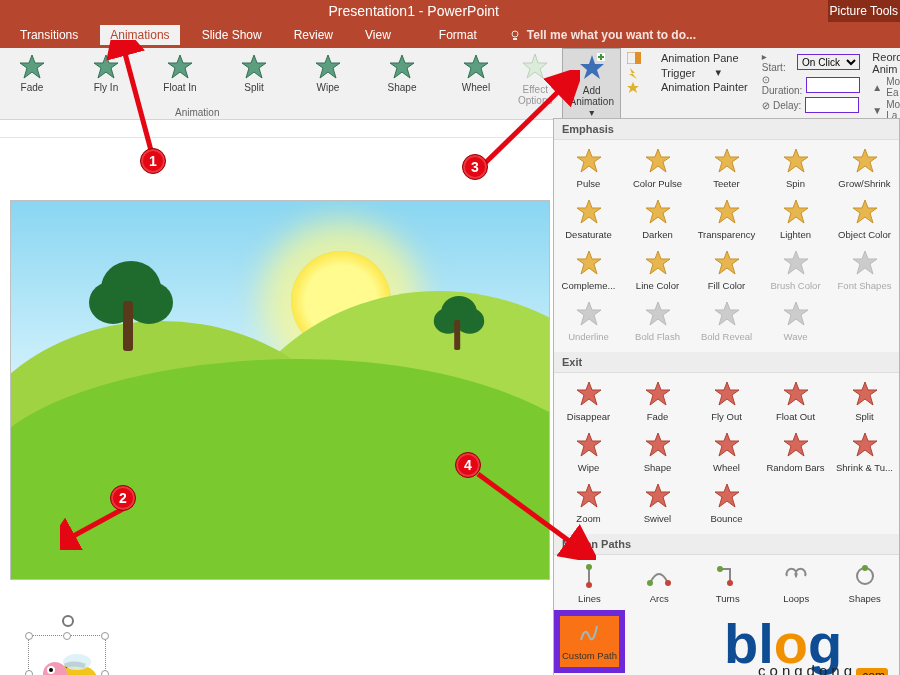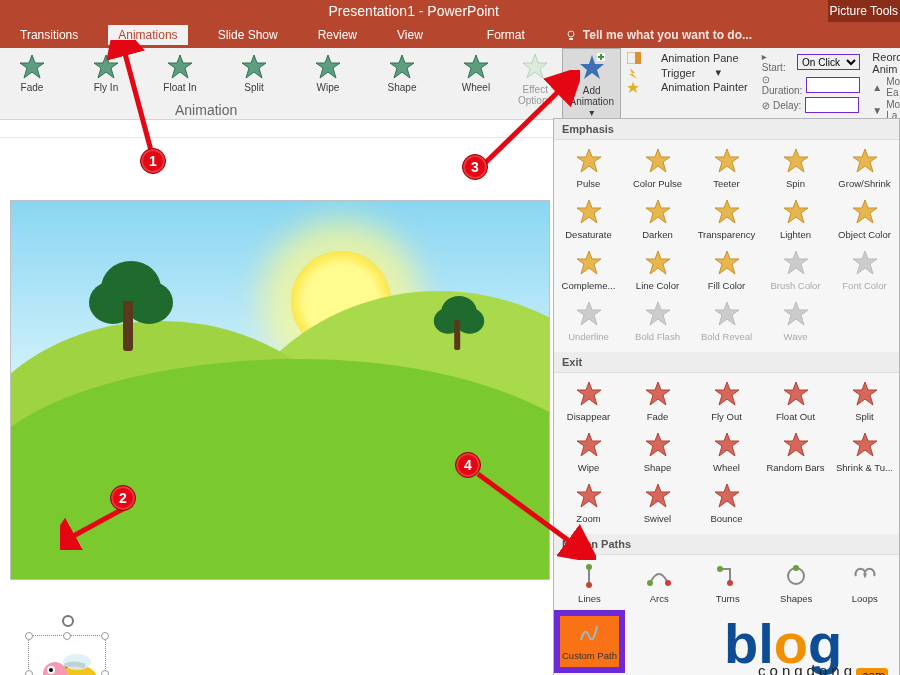--- a/index.html
+++ b/index.html
@@ -1,29 +1,29 @@
 <!DOCTYPE html>
 <html><head>
 <meta charset="utf-8">
 <style>
   * { box-sizing: border-box; margin: 0; padding: 0; font-family: "Segoe UI", Arial, sans-serif; }
   body { width: 900px; height: 675px; background: #fff; overflow: hidden; position: relative; font-size: 11px; color: #444; }
   .titlebar { height: 22px; background: #B7462E; color: #fff; display: flex; align-items: center; }
   .titlebar .title { flex: 1; text-align: center; font-size: 14px; }
   .context-tab { background: #8A2D18; color: #fff; padding: 0 2px; height: 100%; display: flex; align-items: center; font-size: 12px; }
-  .menubar { height: 26px; background: #B7462E; color: #fff; display: flex; align-items: center; gap: 20px; padding: 0 10px; font-size: 12px; position: relative; }
+  .menubar { height: 26px; background: #B7462E; color: #fff; display: flex; align-items: center; gap: 12px; padding: 0 10px; font-size: 12px; position: relative; }
   .menubar .tab { padding: 3px 10px; cursor: pointer; }
   .menubar .tab.active { background: #F1F1F1; color: #B7462E; }
   .menubar .tell { margin-left: 10px; opacity: .85; display:flex; align-items:center; gap:6px;font-weight:bold;}
   .ribbon { height: 72px; background: #F1F1F1; border-bottom: 1px solid #D4D4D4; display: flex; align-items: stretch; }
   .gallery { display: flex; padding: 6px 4px 0; gap: 18px; }
   .anim-item { width: 56px; text-align: center; cursor: pointer; }
   .anim-item svg { display:block; margin:0 auto; }
   .anim-item .lbl { font-size: 10px; margin-top: 2px; color:#3a3a3a; }
-  .grp-label { position:absolute; bottom:1px; font-size:14px; color:#666; }
+  .grp-label { position:absolute; bottom:1px; font-size:10px; color:#666; }
   .vsep { width:1px; background:#D4D4D4; margin:4px 2px; }
   .btnblock { text-align:center; padding:4px 6px 0; cursor:pointer; }
   .btnblock .lbl { font-size:10px; color:#3a3a3a; margin-top:2px; line-height:11px; }
   .btnblock.disabled { opacity:.5; }
   .adv-block { padding:4px 6px; font-size:11px; color:#333; }
   .adv-block .row { display:flex; align-items:center; gap:20px; margin-bottom:2px; white-space:nowrap; }
   .timing-block { padding:2px 4px; font-size:10px; color:#666; }
   .timing-block .row { display:flex; align-items:center; gap:4px; margin:1px 0; }
   .timing-block input,.timing-block select{ font-size:10px; height:16px; border:1px solid #6d28d9; }
   .ruler { height:18px; background:#fff; border-bottom:1px solid #e5e5e5; position:relative; }
@@ -268,21 +268,21 @@
           <polygon points="13,1 16,9 25,9 18,14 21,24 13,18 5,24 8,14 1,9 10,9" fill="#E7B64F" stroke="#C9922A"></polygon>
         </svg><div class="lbl">Line Color</div></div>
       <div class="dd-item"><svg width="26" height="26" viewBox="0 0 26 26">
           <polygon points="13,1 16,9 25,9 18,14 21,24 13,18 5,24 8,14 1,9 10,9" fill="#E7B64F" stroke="#C9922A"></polygon>
         </svg><div class="lbl">Fill Color</div></div>
       <div class="dd-item disabled"><svg width="26" height="26" viewBox="0 0 26 26">
           <polygon points="13,1 16,9 25,9 18,14 21,24 13,18 5,24 8,14 1,9 10,9" fill="#ccc" stroke="#bbb"></polygon>
         </svg><div class="lbl">Brush Color</div></div>
       <div class="dd-item disabled"><svg width="26" height="26" viewBox="0 0 26 26">
           <polygon points="13,1 16,9 25,9 18,14 21,24 13,18 5,24 8,14 1,9 10,9" fill="#ccc" stroke="#bbb"></polygon>
-        </svg><div class="lbl">Font Color</div></div>
+        </svg><div class="lbl">Font Shapes</div></div>
       <div class="dd-item disabled"><svg width="26" height="26" viewBox="0 0 26 26">
           <polygon points="13,1 16,9 25,9 18,14 21,24 13,18 5,24 8,14 1,9 10,9" fill="#ccc" stroke="#bbb"></polygon>
         </svg><div class="lbl">Underline</div></div>
       <div class="dd-item disabled"><svg width="26" height="26" viewBox="0 0 26 26">
           <polygon points="13,1 16,9 25,9 18,14 21,24 13,18 5,24 8,14 1,9 10,9" fill="#ccc" stroke="#bbb"></polygon>
         </svg><div class="lbl">Bold Flash</div></div>
       <div class="dd-item disabled"><svg width="26" height="26" viewBox="0 0 26 26">
           <polygon points="13,1 16,9 25,9 18,14 21,24 13,18 5,24 8,14 1,9 10,9" fill="#ccc" stroke="#bbb"></polygon>
         </svg><div class="lbl">Bold Reveal</div></div>
       <div class="dd-item disabled"><svg width="26" height="26" viewBox="0 0 26 26">
@@ -342,26 +342,26 @@
           <path d="M4 20 Q13 2 22 20" stroke="#888" fill="none" stroke-width="2"></path>
           <circle cx="4" cy="20" r="3" fill="#6B9E3F"></circle>
           <circle cx="22" cy="20" r="3" fill="#C5443A"></circle>
         </svg><div class="lbl">Arcs</div></div>
       <div class="dd-item"><svg width="26" height="26" viewBox="0 0 26 26">
           <path d="M5 6 h10 v14" stroke="#888" fill="none" stroke-width="2"></path>
           <circle cx="5" cy="6" r="3" fill="#6B9E3F"></circle>
           <circle cx="15" cy="20" r="3" fill="#C5443A"></circle>
         </svg><div class="lbl">Turns</div></div>
       <div class="dd-item"><svg width="26" height="26" viewBox="0 0 26 26">
+          <path d="M4 13a5 5 0 1 1 9 0a5 5 0 1 1 9 0" stroke="#888" fill="none" stroke-width="2"></path>
+        </svg><div class="lbl">Loops</div></div>
+      <div class="dd-item"><svg width="26" height="26" viewBox="0 0 26 26">
           <circle cx="13" cy="13" r="8" stroke="#888" fill="none" stroke-width="2"></circle>
           <circle cx="13" cy="5" r="3" fill="#6B9E3F"></circle>
         </svg><div class="lbl">Shapes</div></div>
-      <div class="dd-item"><svg width="26" height="26" viewBox="0 0 26 26">
-          <path d="M4 13a5 5 0 1 1 9 0a5 5 0 1 1 9 0" stroke="#888" fill="none" stroke-width="2"></path>
-        </svg><div class="lbl">Loops</div></div>
       <div class="dd-item sel"><svg width="26" height="26" viewBox="0 0 26 26">
           <path d="M5 20 q4 -14 8 -4 q4 10 8 -10" stroke="#9bb" fill="none" stroke-width="2"></path>
         </svg><div class="lbl">Custom Path</div></div>
     </div>
   <div class="dd-footer" id="dd-footer">
       <div class="dd-link" style="">
         <svg class="star" viewBox="0 0 12 12">
           <polygon points="6,0 7.5,4 12,4 8.5,7 10,12 6,9 2,12 3.5,7 0,4 4.5,4" fill="#5C9E7F"></polygon>
         </svg>
         <span>More Entrance Effects...</span>

